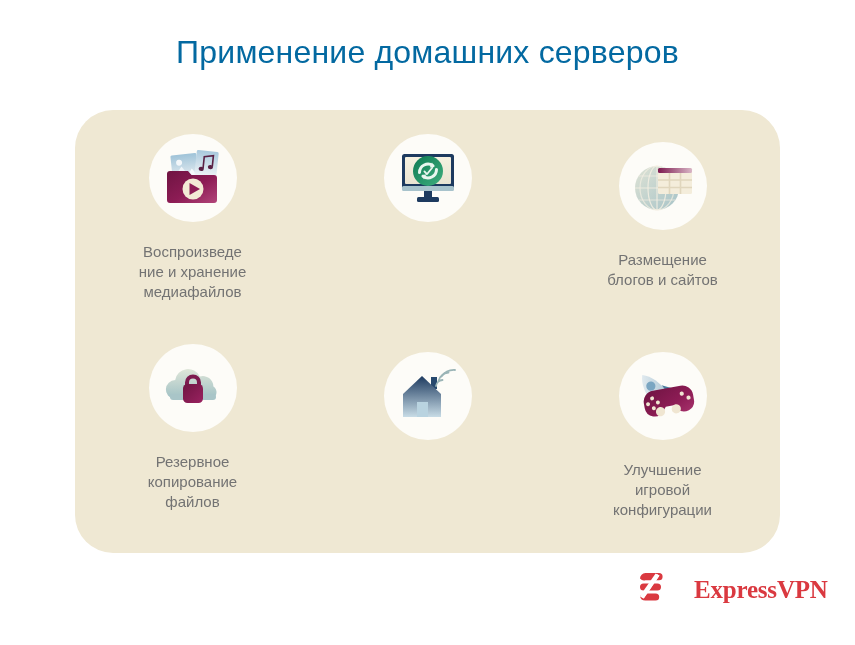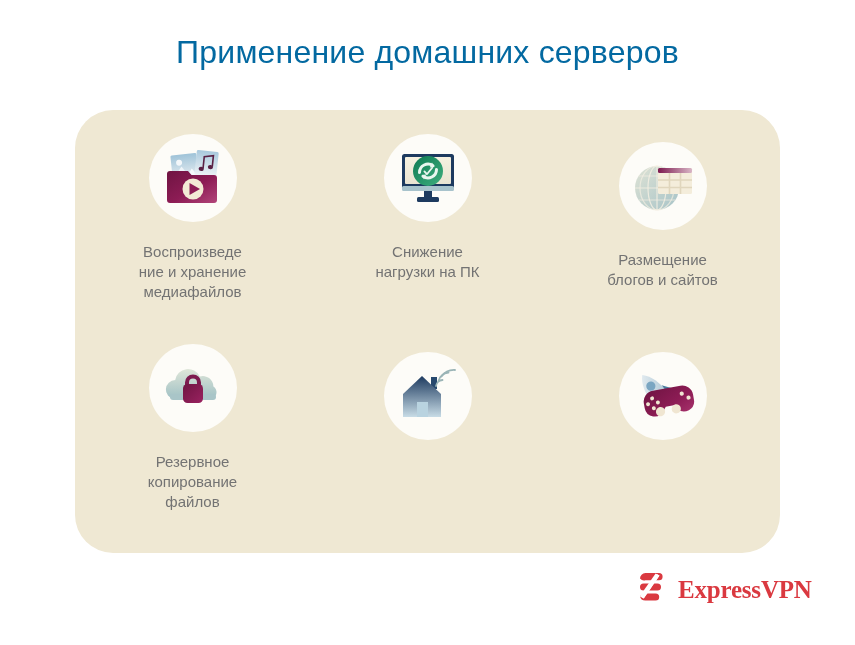--- a/index.html
+++ b/index.html
@@ -85,21 +85,21 @@
   }
   .cell.row2 .disc { margin-top: 14px; }
 
   
   .logo {
     position: absolute;
     left: 634px;
     top: 570px;
     display: flex;
     align-items: center;
-    gap: 10px;
+    gap: 26px;
   }
   .logo-mark { display: block; }
   .logo-word {
     font-family: "Liberation Serif", serif;
     font-size: 25px;
     font-weight: 700;
     color: #da3940;
     letter-spacing: -0.2px;
     line-height: 1;
   }
@@ -184,22 +184,20 @@
               <circle r="15" fill="url(#g-sync)"></circle>
               <path d="M-8.5 1.5 a8.5 8.5 0 0 1 13.5 -6.8" stroke="#e9f6ef" stroke-width="3" fill="none" stroke-linecap="round"></path>
               <path d="M8.5 -1.5 a8.5 8.5 0 0 1 -13.5 6.8" stroke="#e9f6ef" stroke-width="3" fill="none" stroke-linecap="round"></path>
               <path d="M4 -8.5 L6.5 -4 L1.8 -3.4 Z" fill="#e9f6ef"></path>
               <path d="M-4 8.5 L-6.5 4 L-1.8 3.4 Z" fill="#e9f6ef"></path>
               <path d="M-3.6 0.4 L-1.1 3.2 L4.2 -3.2" stroke="#e9f6ef" stroke-width="1.8" fill="none" stroke-linecap="round" stroke-linejoin="round"></path>
             </g>
           </svg>
         </span>
       </div>
-      <div class="label">Снижение
-нагрузки на ПК</div>
     </div>
 
     <div class="cell row2">
       <div class="disc">
         <span>
           <svg width="62" height="56" viewBox="0 0 62 56">
             <defs>
               <linearGradient id="g-globe" x1="0" y1="0" x2="1" y2="1">
                 <stop offset="0" stop-color="#dfe3d5"></stop>
                 <stop offset="1" stop-color="#a6c3c8"></stop>
@@ -315,20 +313,23 @@
               <circle cx="27" cy="32.5" r="2" fill="#f0e6d2"></circle>
               <circle cx="22" cy="37.5" r="2" fill="#f0e6d2"></circle>
               <circle cx="52" cy="28" r="2.1" fill="#f0e6d2"></circle>
               <circle cx="58" cy="33" r="2.1" fill="#f0e6d2"></circle>
               <circle cx="28" cy="42" r="4.6" fill="#f0e6d2"></circle>
               <circle cx="44" cy="42" r="4.6" fill="#f0e6d2"></circle>
             </g>
           </svg>
         </span>
       </div>
+      <div class="label">Улучшение
+игровой
+конфигурации</div>
     </div>
 
   </div>
 
   <div class="logo">
     <span class="logo-mark">
       <svg width="34" height="34" viewBox="0 0 34 34">
         <g fill="#da3940">
           <path d="M6 8.5 a5.4 5.4 0 0 1 5.4 -5.4 h13.6 a3.6 3.6 0 0 1 0 7.2 h-13.6 a5.4 5.4 0 0 1 -5.4 -1.8 z"></path>
           <rect x="6" y="13.4" width="21" height="7.2" rx="3.6"></rect>

